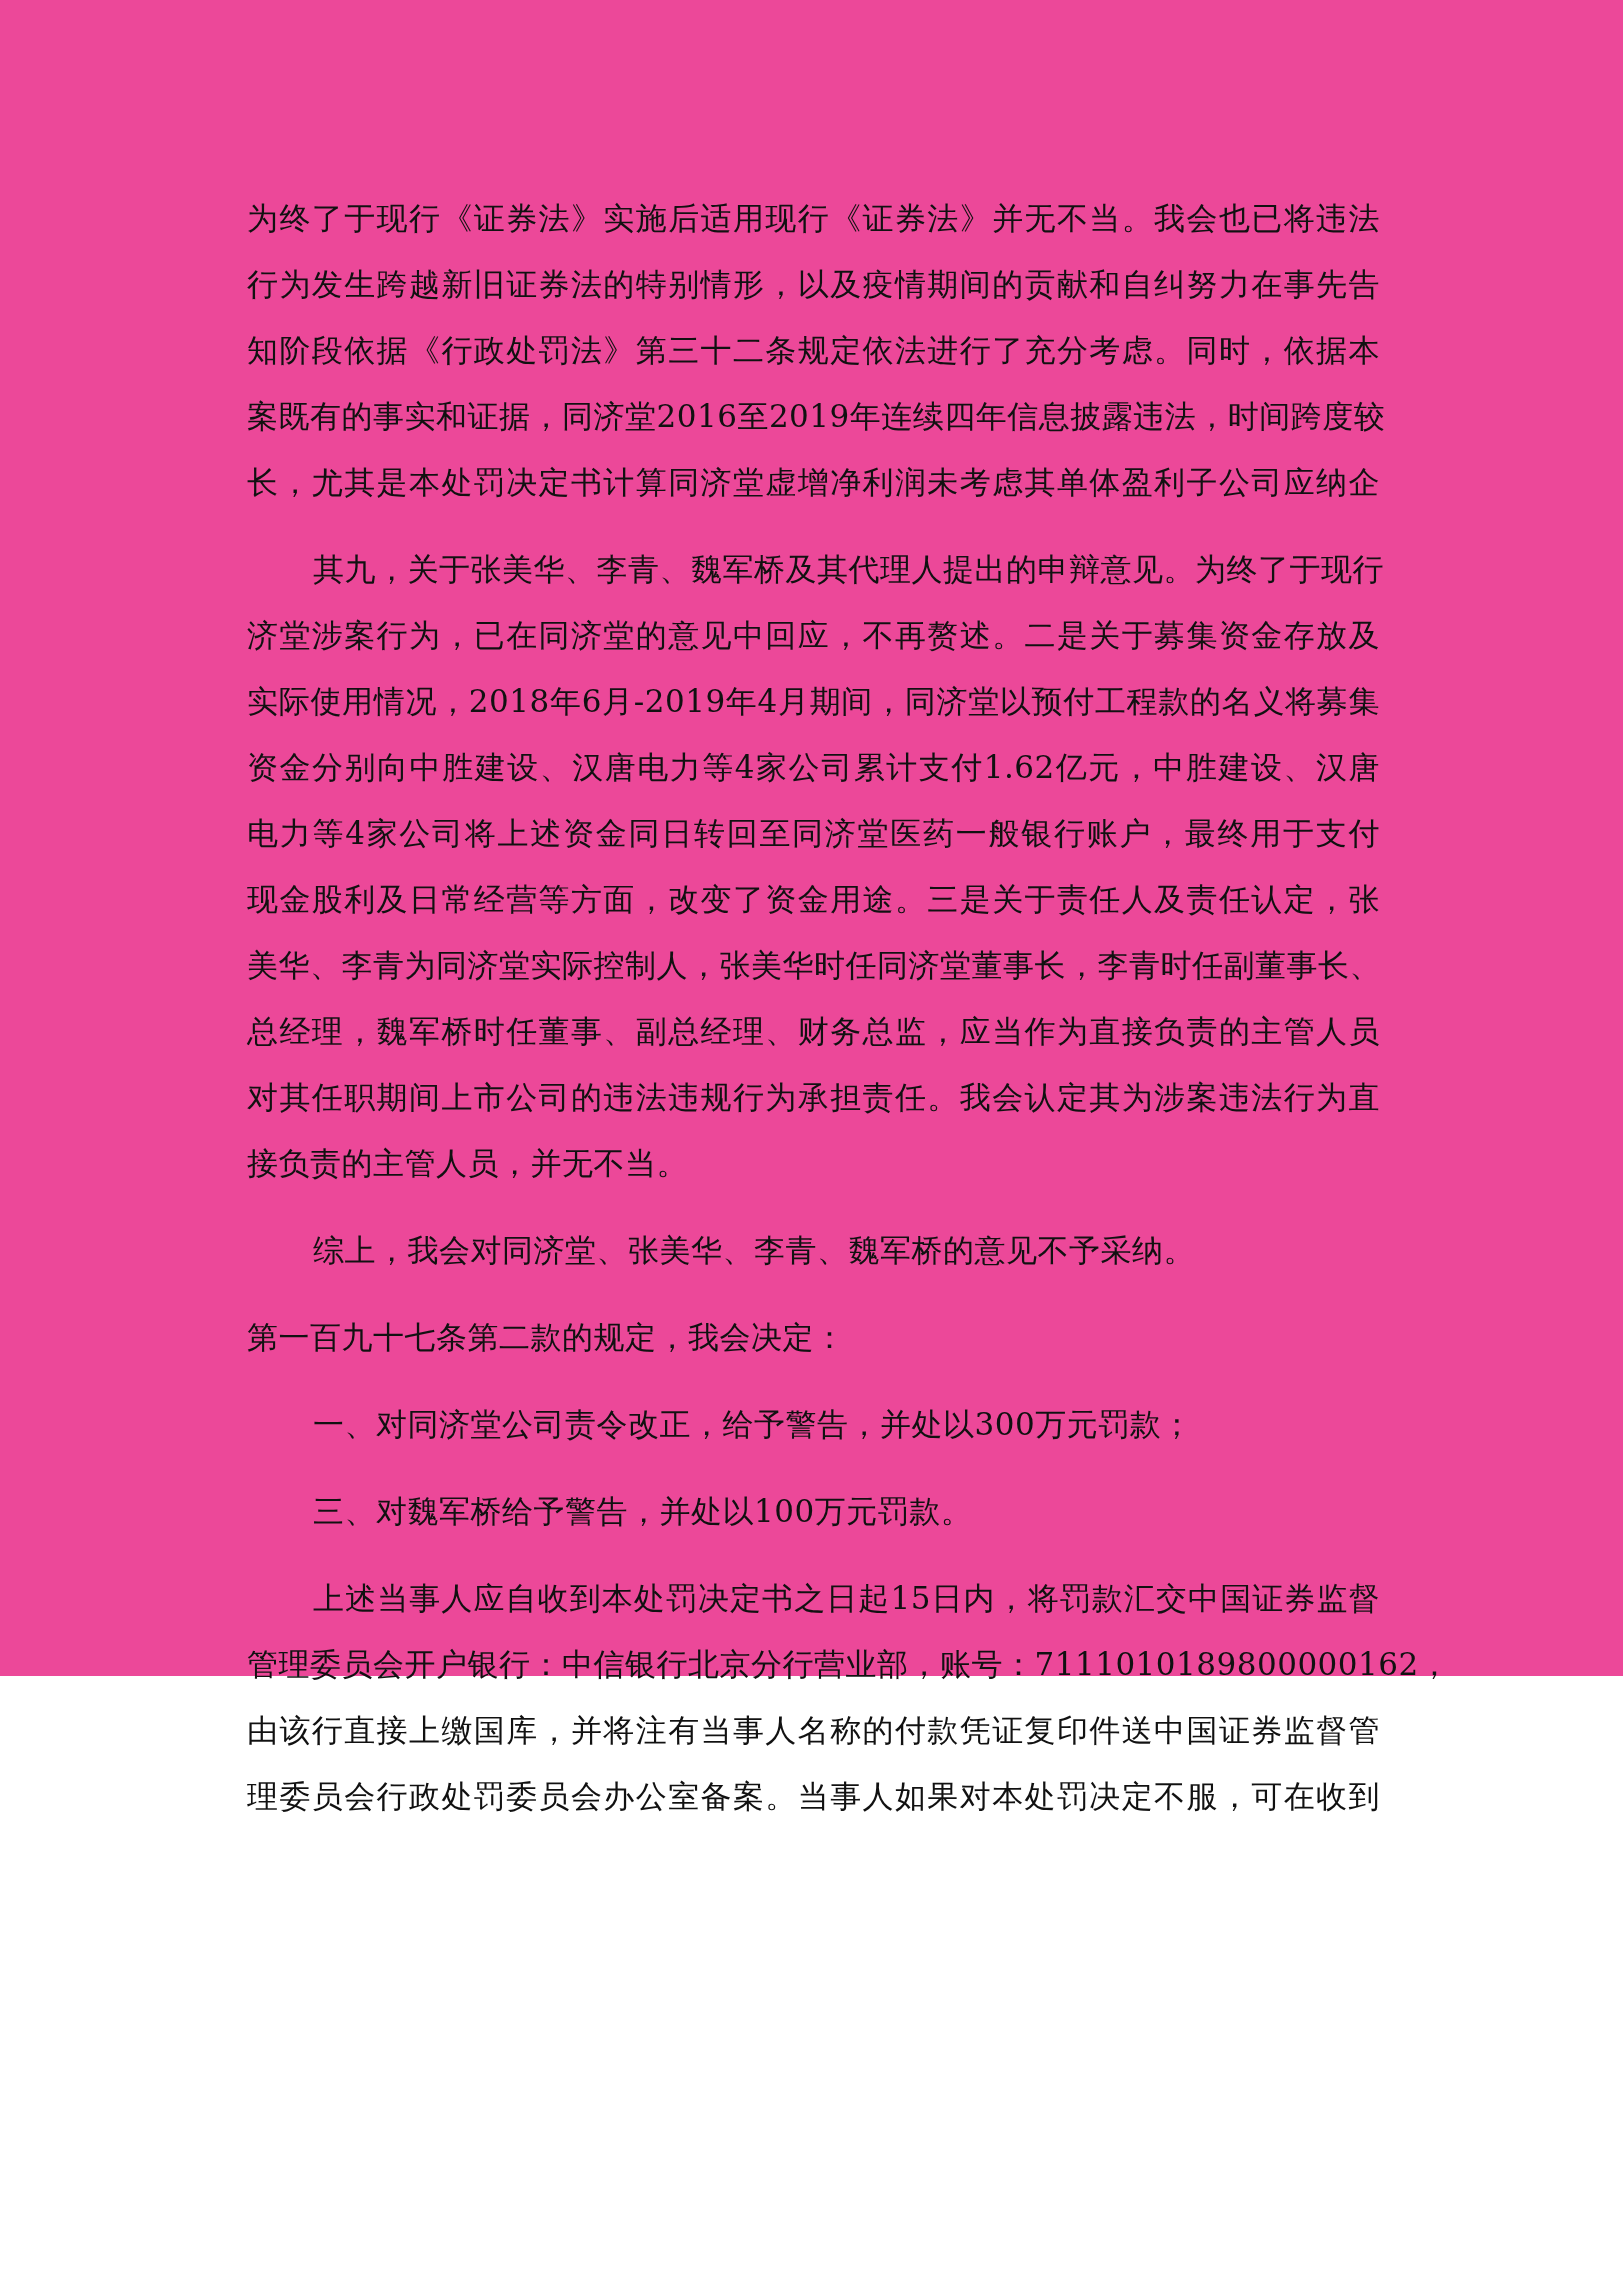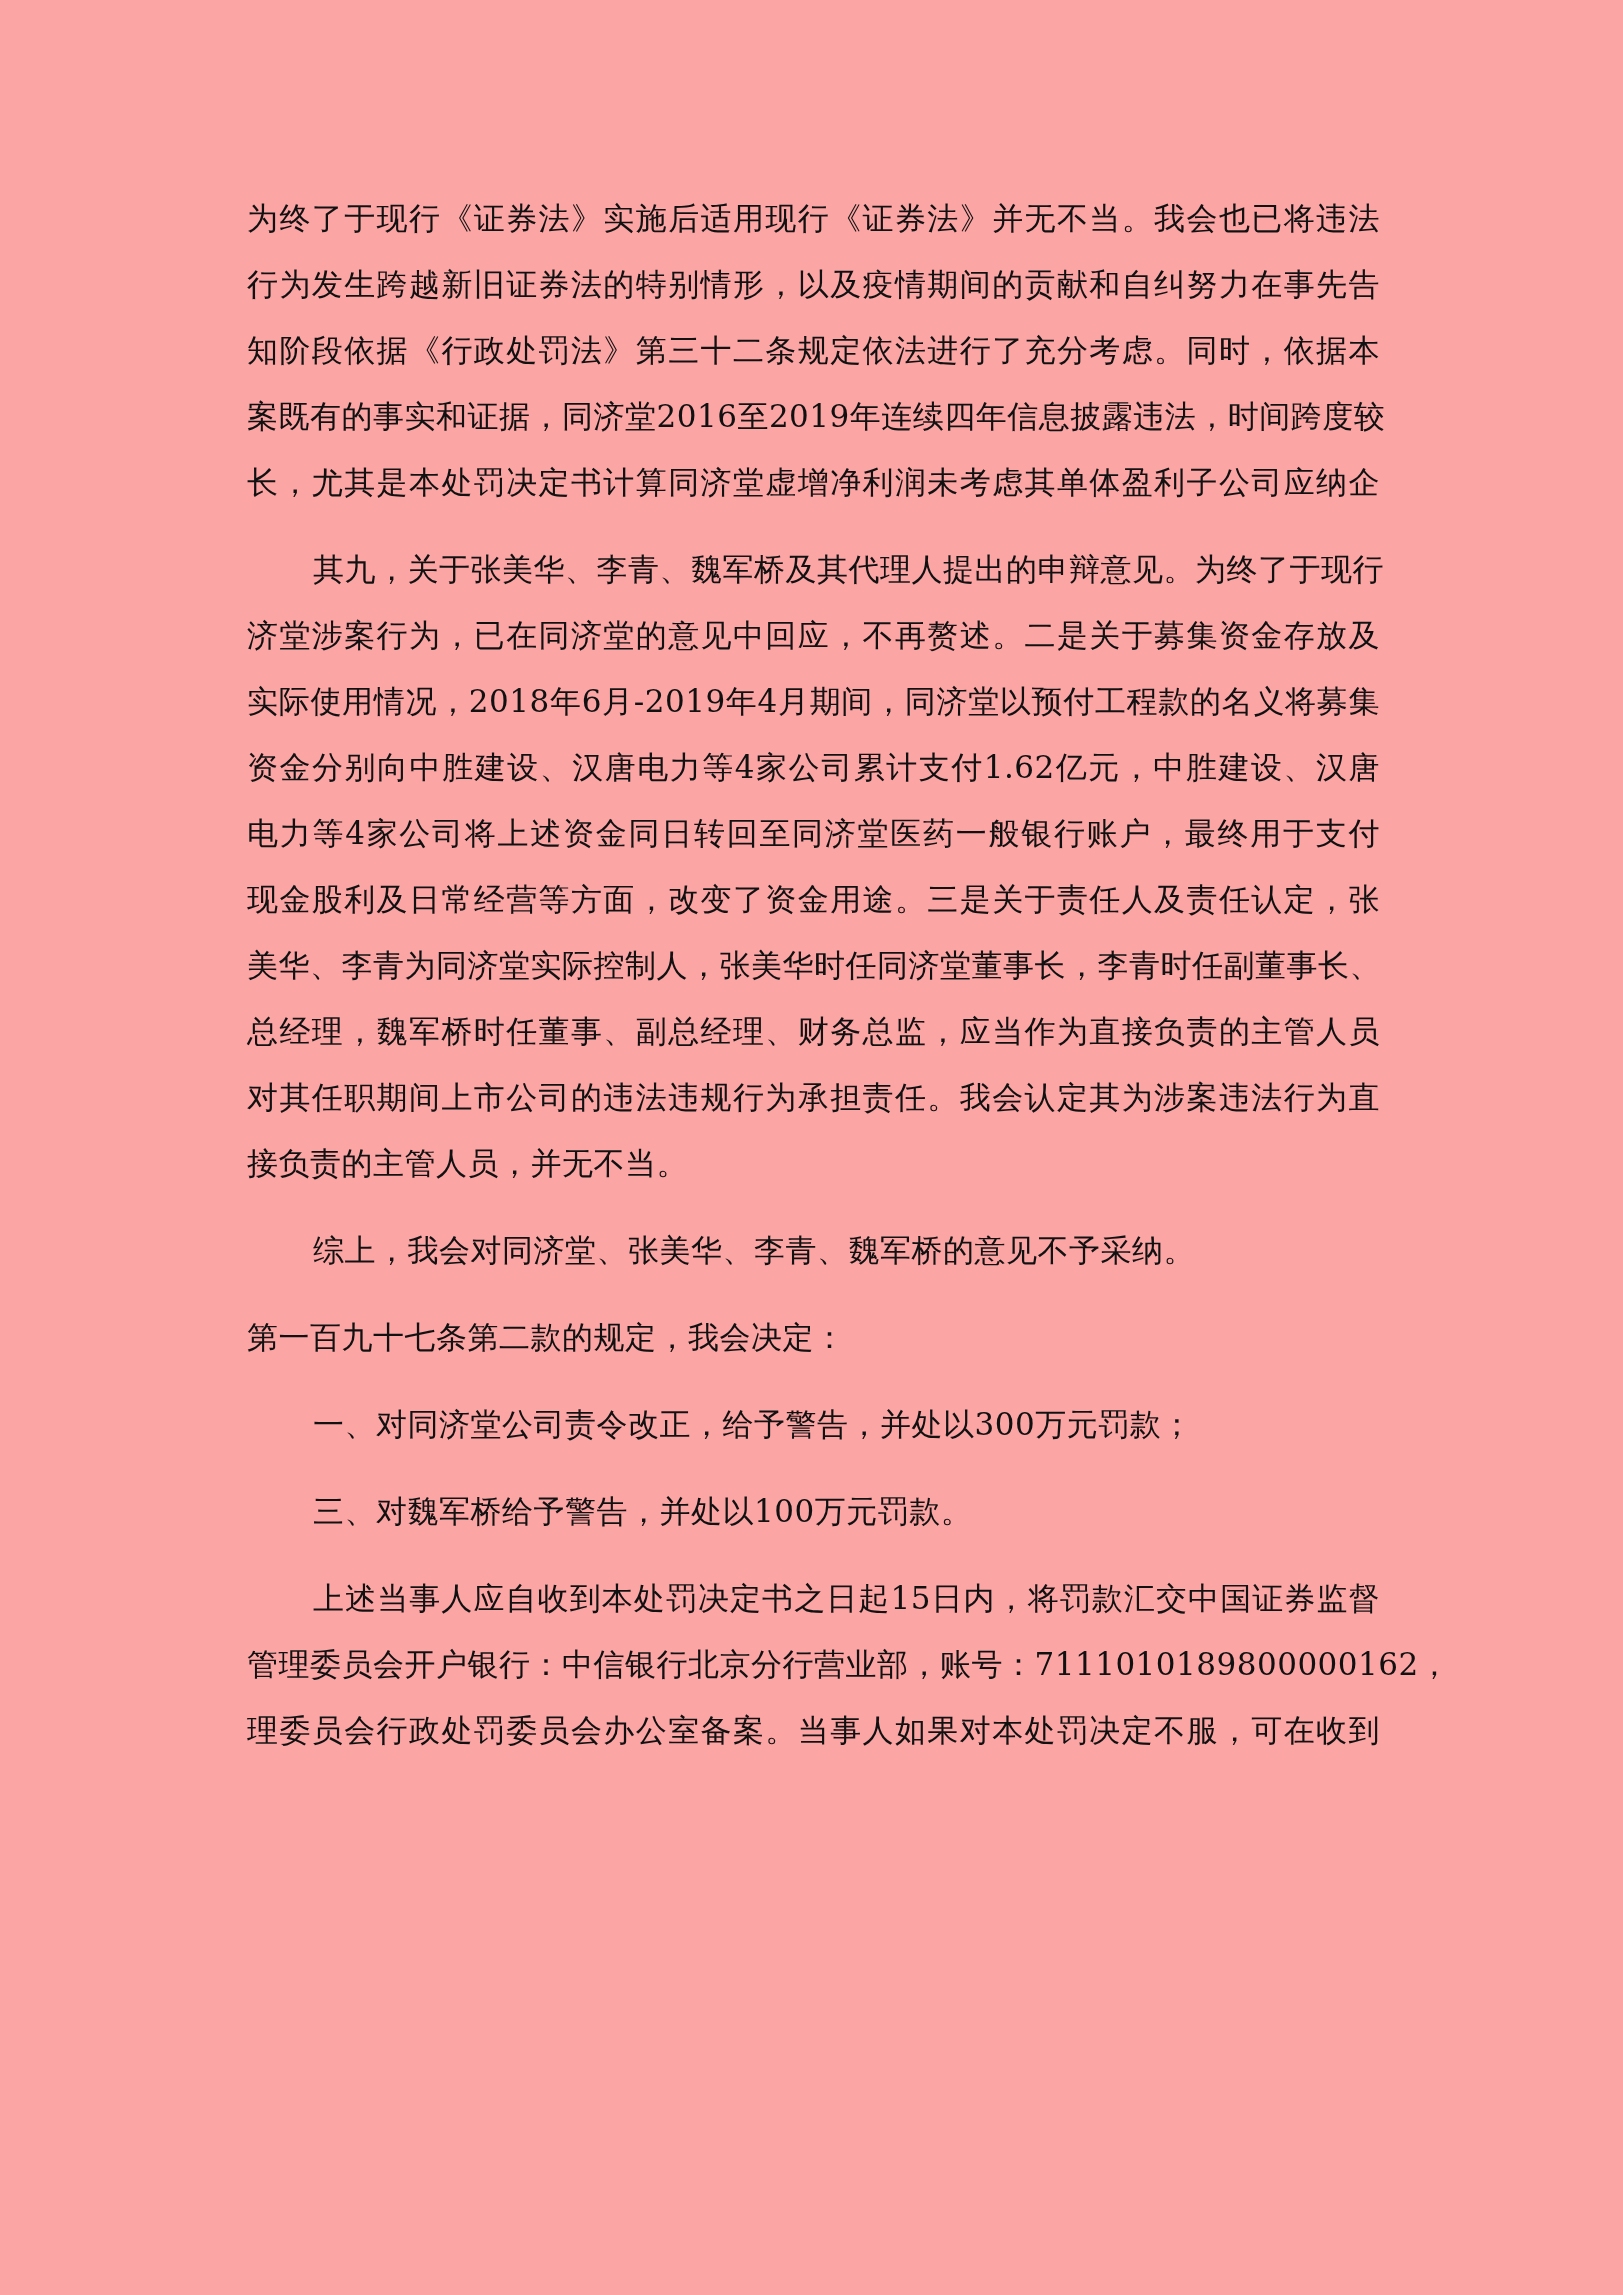--- a/index.html
+++ b/index.html
@@ -1,19 +1,19 @@
 <!DOCTYPE html>
 <html style="font-size:13.5px"><head>
 <meta charset="utf-8">
 <style>
   html, body { margin: 0; padding: 0; background: #ffffff; }
   body { width: 1623px; height: 2295px; position: relative; overflow: hidden; }
   .page {
-    position: absolute; left: 0; top: 0; width: 1623px; height: 2295px;
-    background: #fca5a5;
+    position: absolute; left: 0; top: 0; width: 1623px; height: 1676px;
+    background: #ec4899;
     text-decoration: underline;
   }
   .text-block {
     position: absolute; left: 247px; top: 185px; width: 1133px;
     font-family: "DejaVu Serif", "Liberation Serif", serif;
     font-size: 31px; color: #111111;
   }
   .para { margin: 0 0 21px 0; }
   .line {
     display: block; height: 66px; line-height: 66px;
@@ -62,18 +62,19 @@
     </div>
 
 
     <div class="para">
       <span class="line indent">三、对魏军桥给予警告，并处以100万元罚款。</span>
     </div>
 
     <div class="para">
       <span class="line justify indent">上述当事人应自收到本处罚决定书之日起15日内，将罚款汇交中国证券监督</span>
       <span class="line justify">管理委员会开户银行：中信银行北京分行营业部，账号：7111010189800000162，</span>
+      <span class="line justify">由该行直接上缴国库，并将注有当事人名称的付款凭证复印件送中国证券监督管</span>
       <span class="line justify">理委员会行政处罚委员会办公室备案。当事人如果对本处罚决定不服，可在收到</span>
     </div>
 
   </div>
 </div>
 
 
 </body></html>

